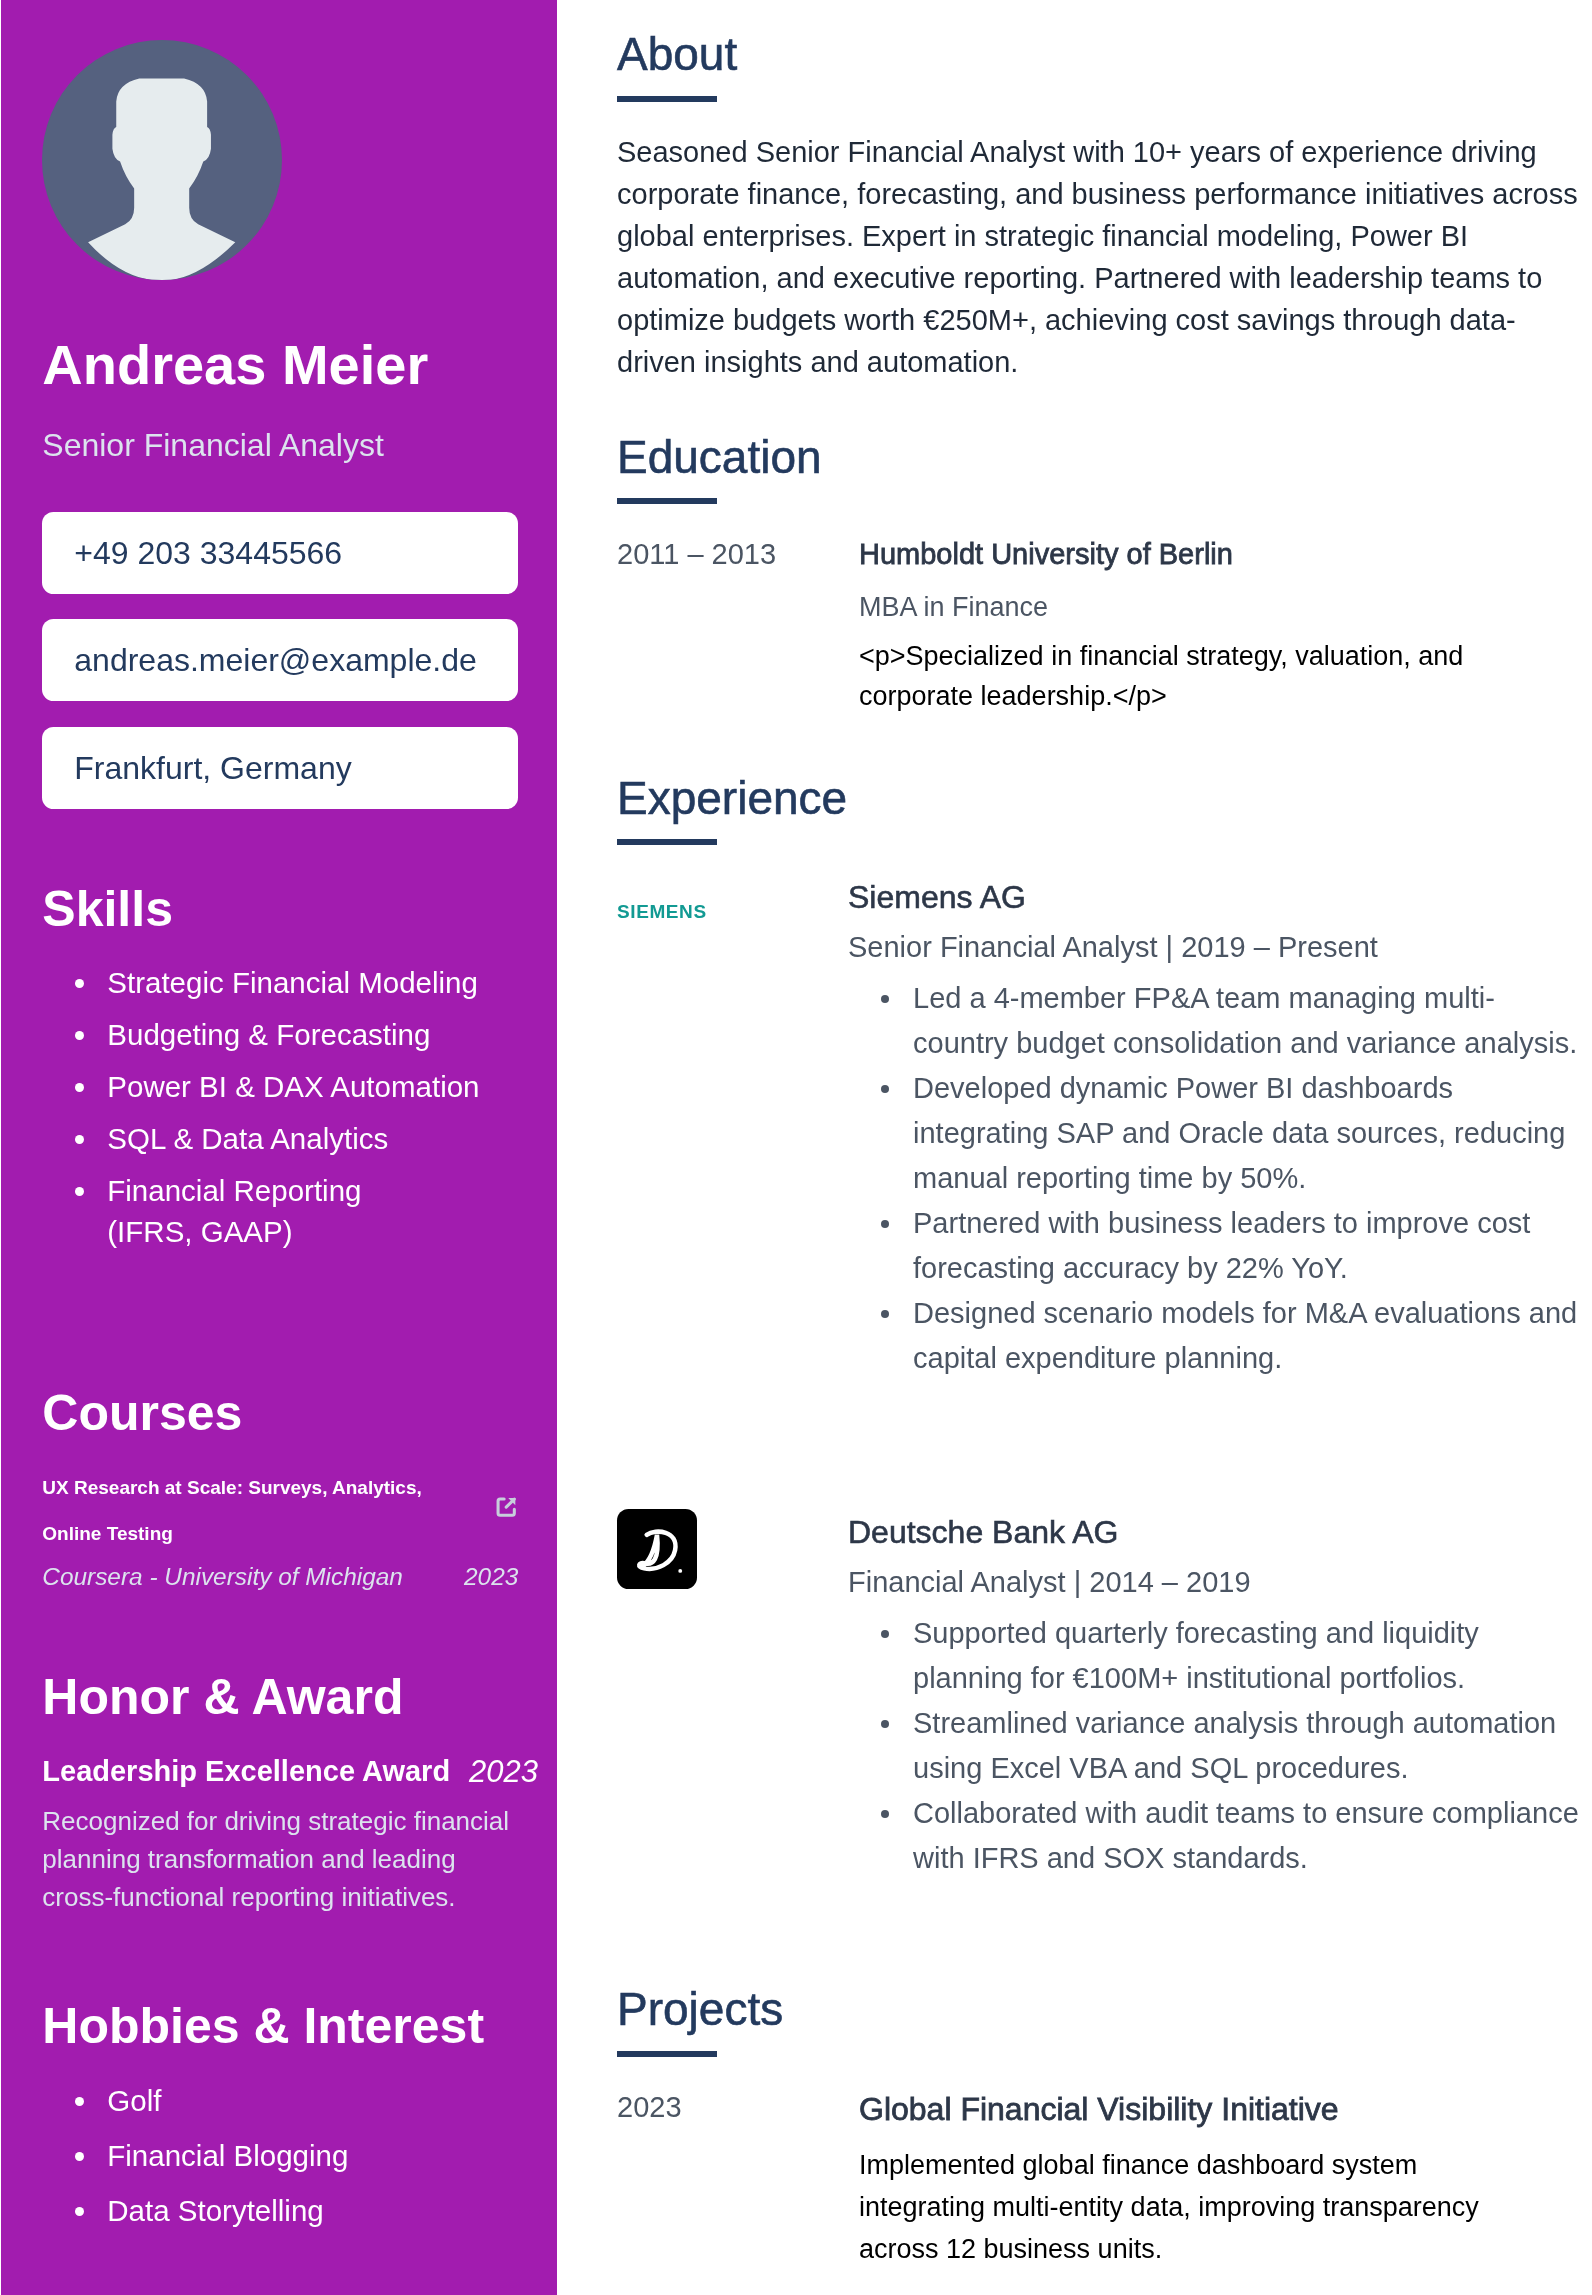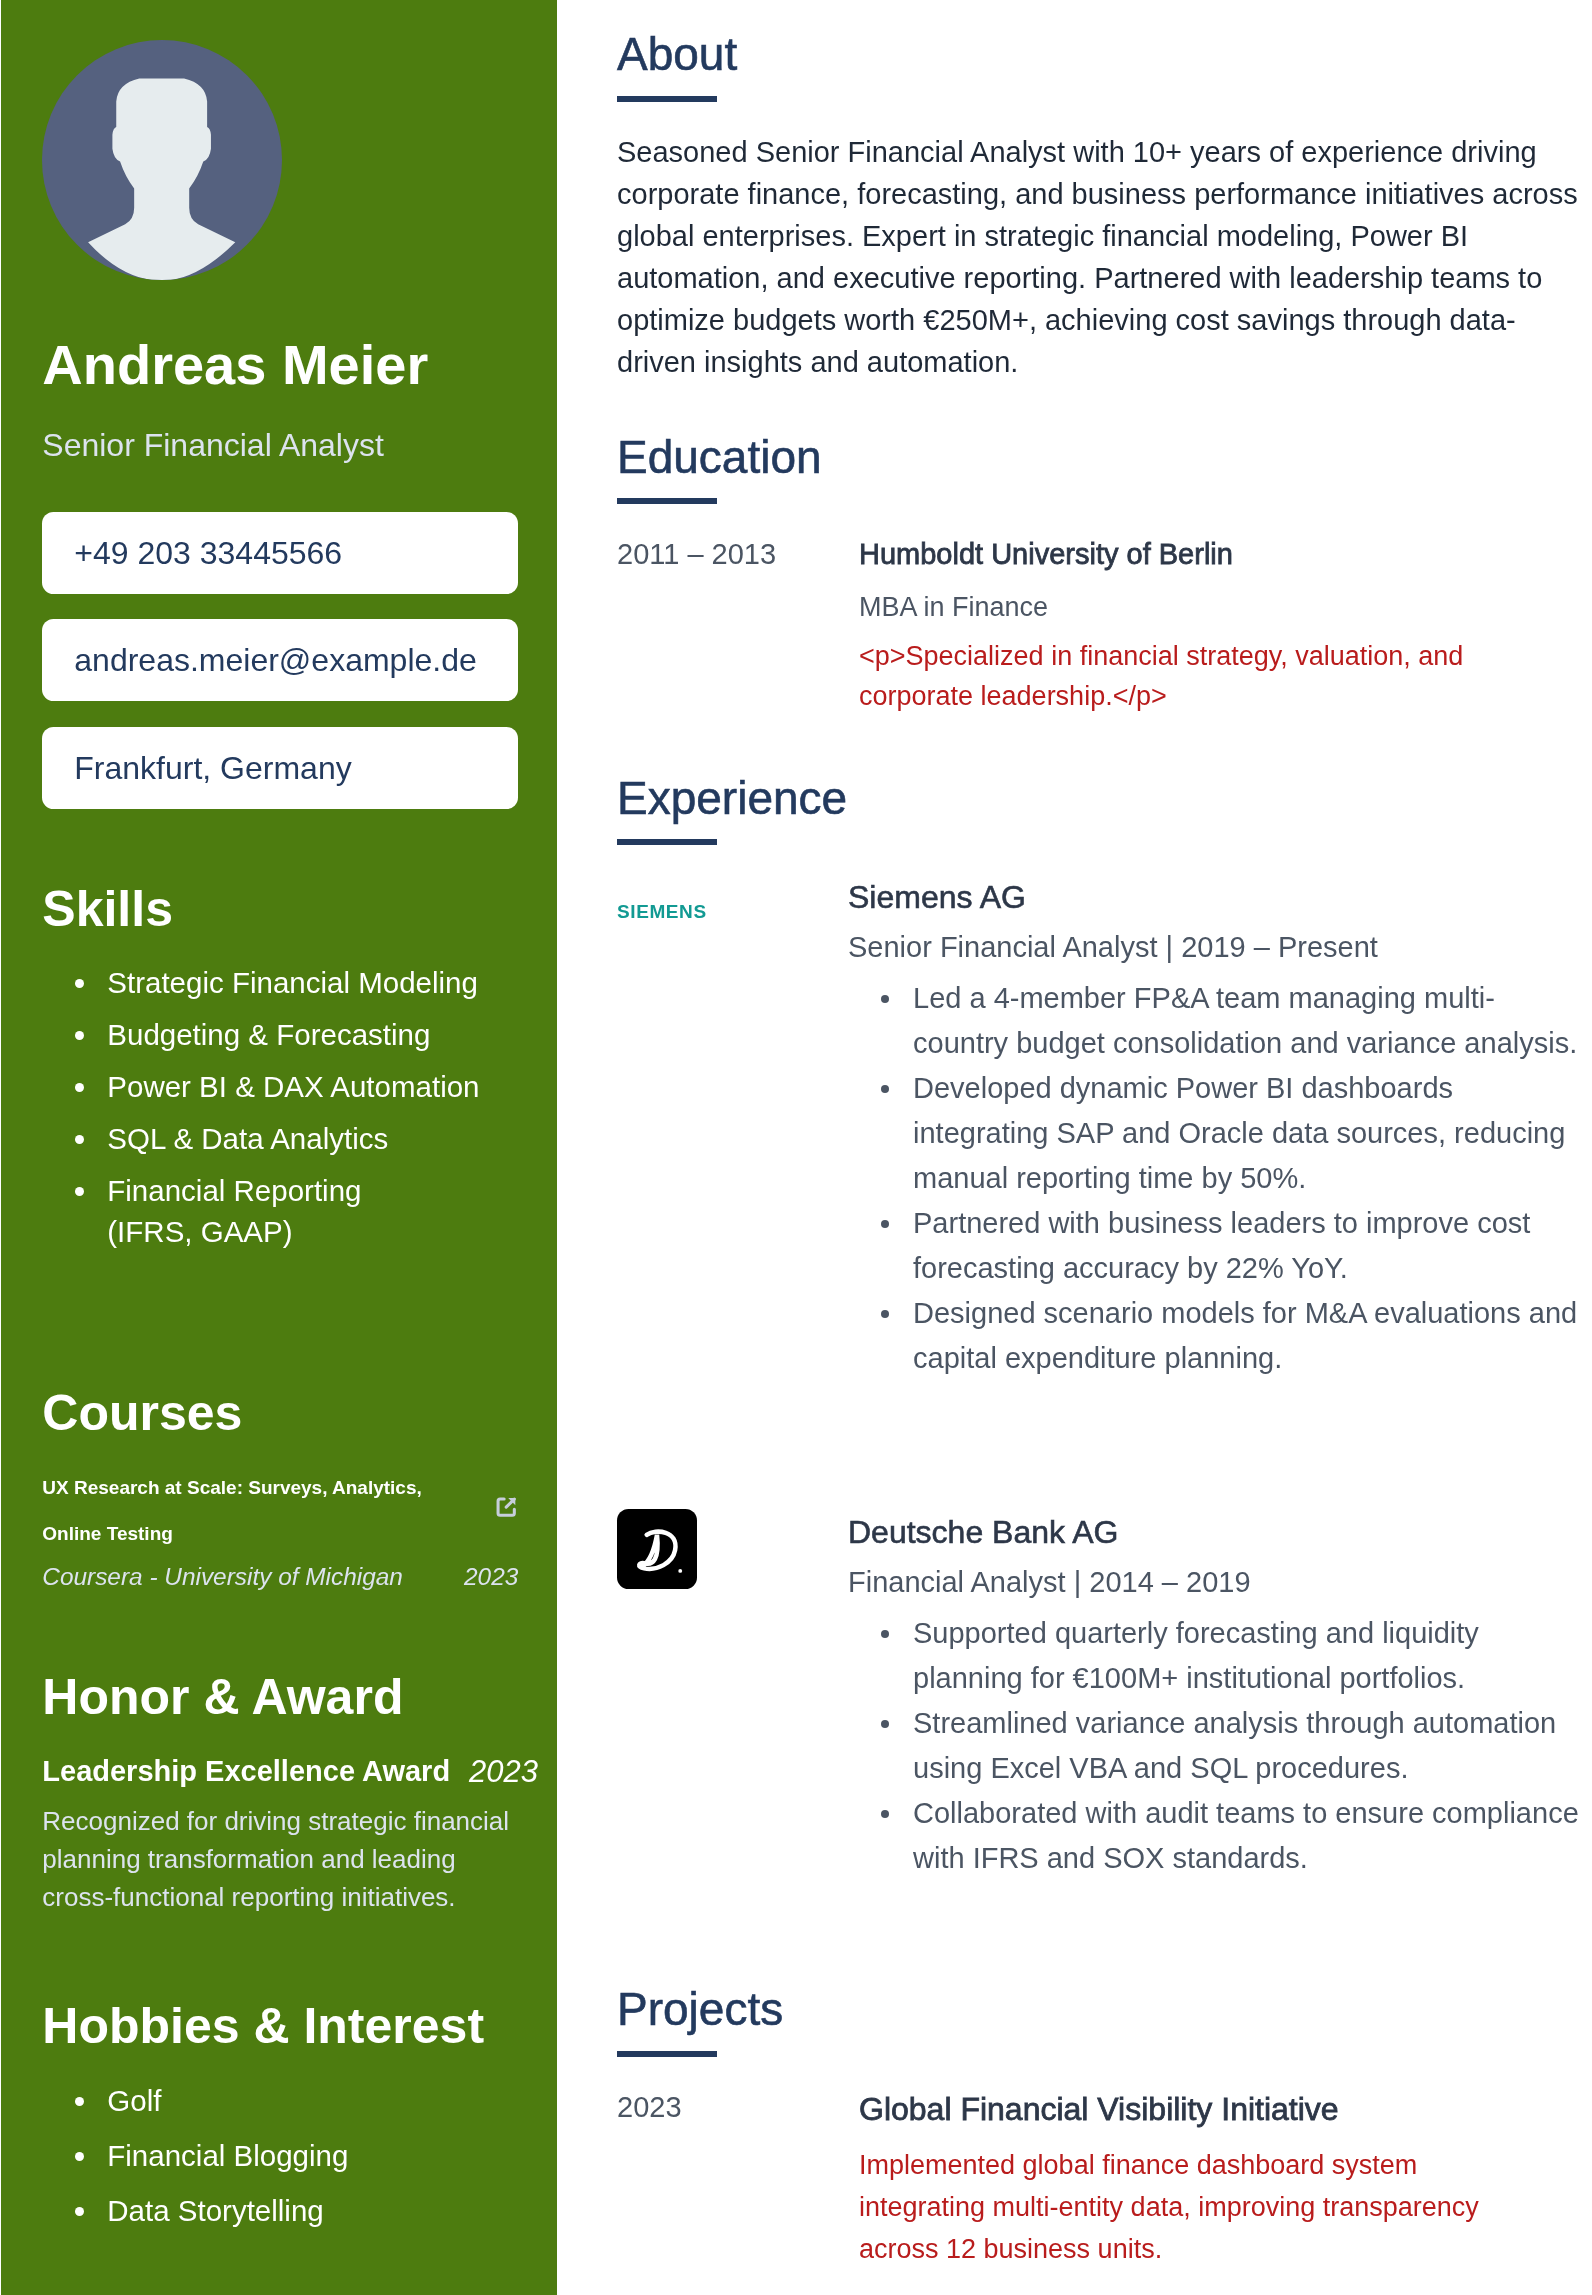--- a/index.html
+++ b/index.html
@@ -2,21 +2,21 @@
 <html style="font-size:10.3px"><head>
 <meta charset="utf-8">
 <style>
   * { box-sizing: border-box; margin: 0; padding: 0; }
   html, body { width: 1592px; height: 2295px; background: #ffffff; overflow: hidden; }
   body { position: relative; font-family: "Liberation Sans", sans-serif; }
 
   
   .sidebar {
     position: absolute; left: 1.3px; top: 0; width: 556px; height: 2295px;
-    background: #4d7c0f; color: #ffffff;
+    background: #a21caf; color: #ffffff;
   }
   .avatar {
     position: absolute; left: 41px; top: 40px; width: 240px; height: 240px;
     border-radius: 50%; background: #55617F; overflow: hidden;
   }
   .avatar svg { width: 100%; height: 100%; display: block; }
 
   .name {
     position: absolute; left: 41px; top: 333px;
     font-size: 56px; font-weight: bold; line-height: 64px; color: #ffffff;
@@ -97,21 +97,21 @@
 
   .row-date {
     position: absolute; left: 617px; font-size: 29px; color: #4B5563; line-height: 38px;
   }
   .row-body { position: absolute; left: 859px; width: 718px; }
   .row-title {
     font-size: 31px; color: #2D3748; line-height: 41px; font-weight: normal;
     -webkit-text-stroke: 0.8px #2D3748; white-space: nowrap;
   }
   .row-sub { font-size: 27px; color: #4B5563; line-height: 38px; margin-top: 13px; }
-  .row-desc { font-size: 27px; color: #b91c1c; line-height: 40px; margin-top: 10.3px; }
+  .row-desc { font-size: 27px; color: #000000; line-height: 40px; margin-top: 10.3px; }
 
   .exp-logo-siemens {
     position: absolute; left: 617px; top: 901px;
     font-size: 19px; font-weight: bold; color: #129A93; letter-spacing: 0.6px;
   }
   .exp-logo-db {
     position: absolute; left: 617px; top: 1509px; width: 80px; height: 80px;
     background: #000000; border-radius: 11.5px; display: flex; align-items: center; justify-content: center;
   }
   .exp-body { position: absolute; left: 848px; width: 731px; }

